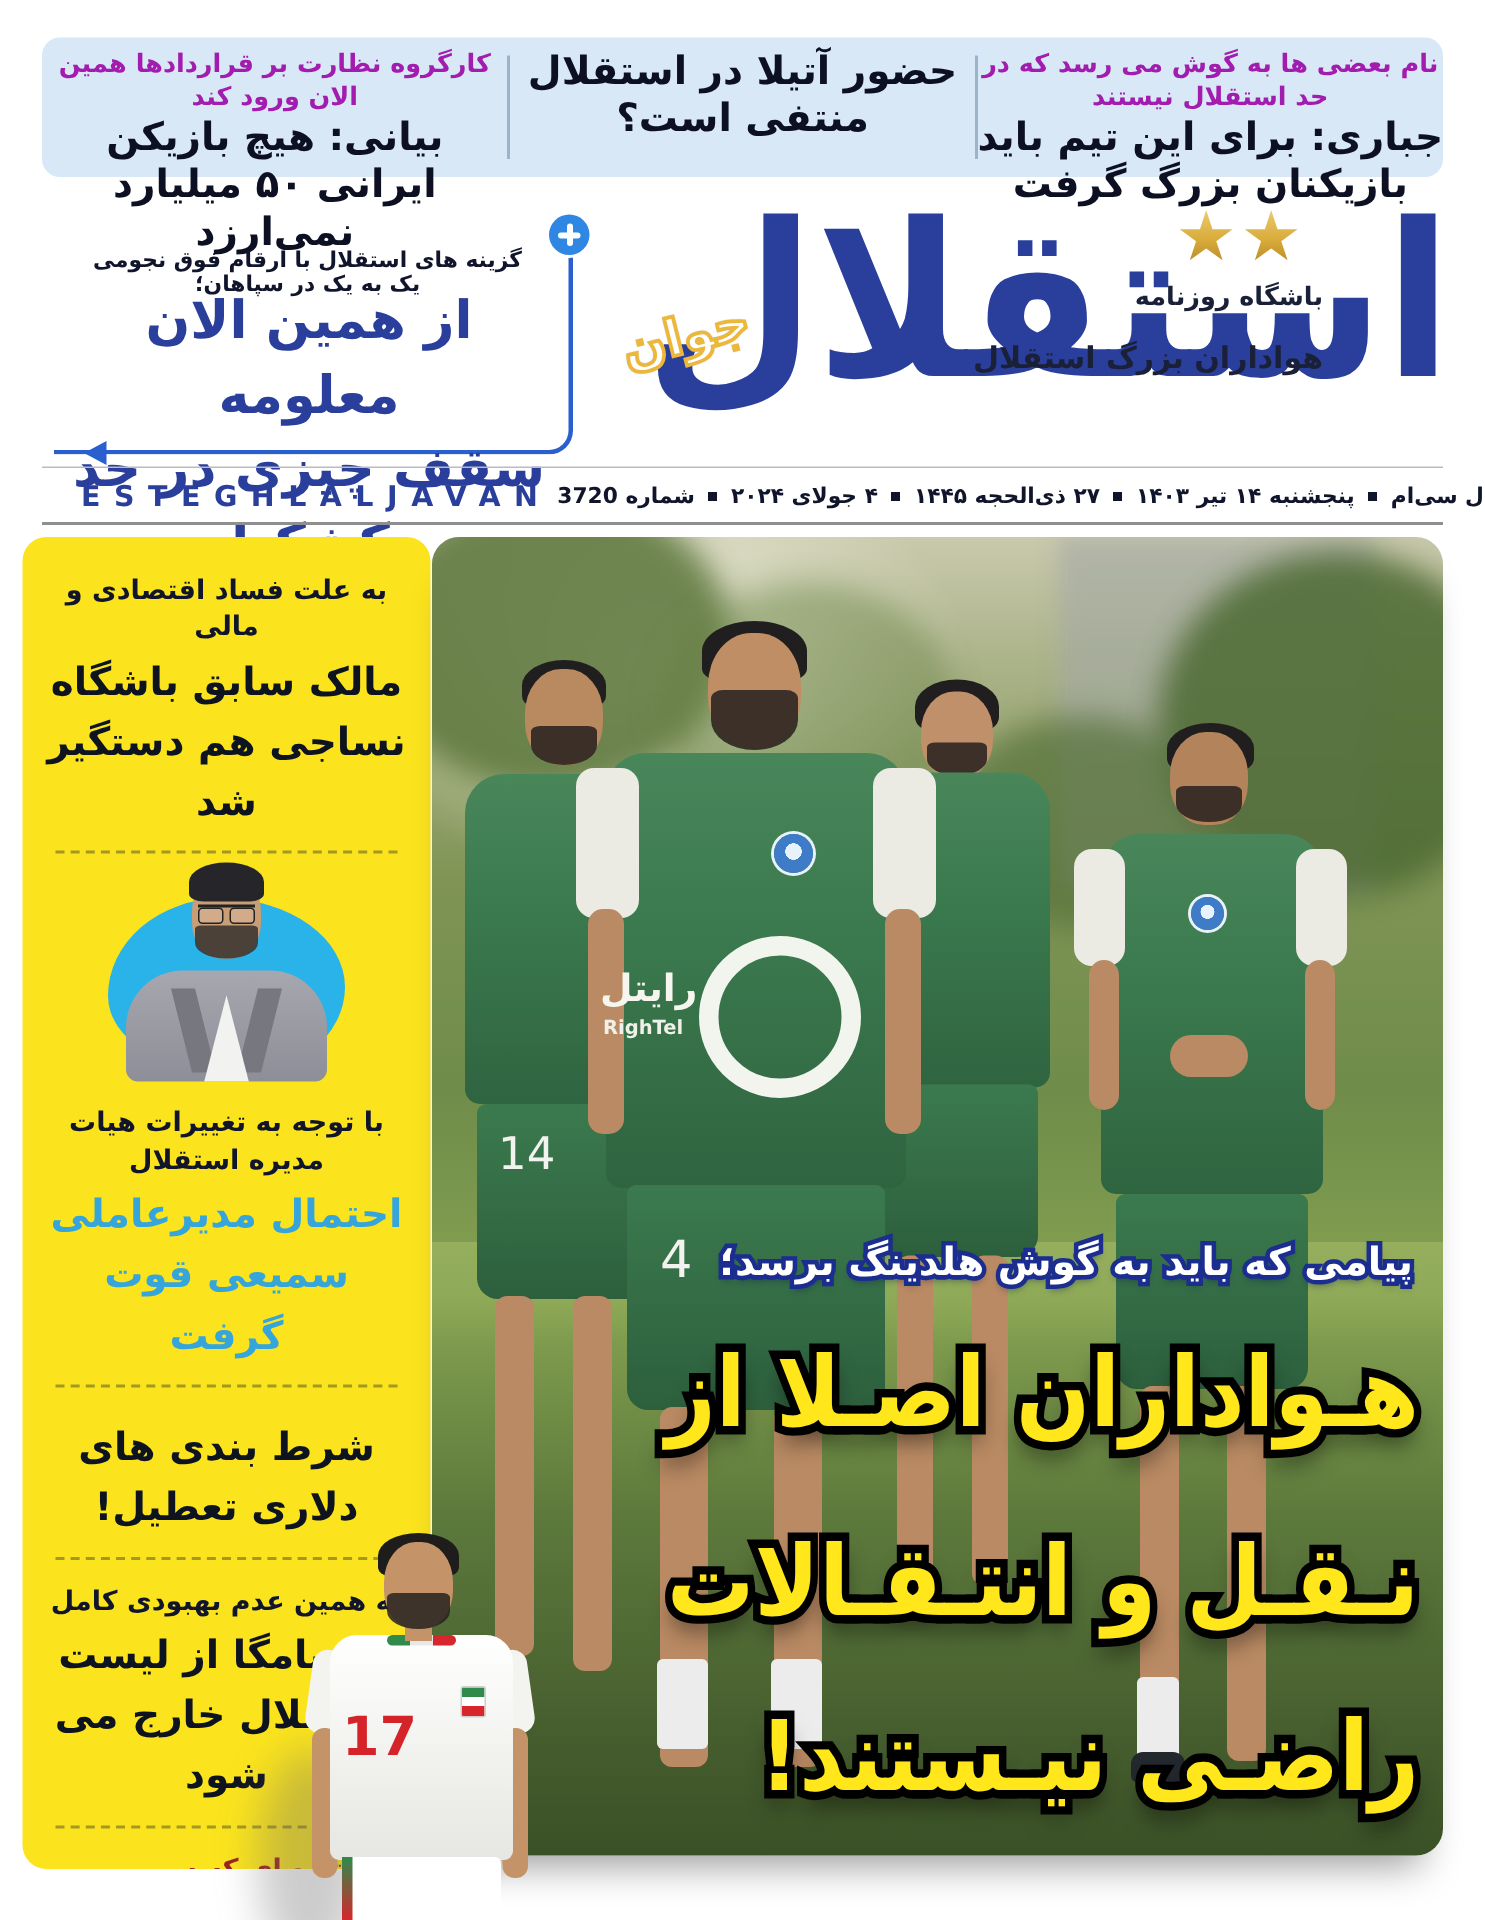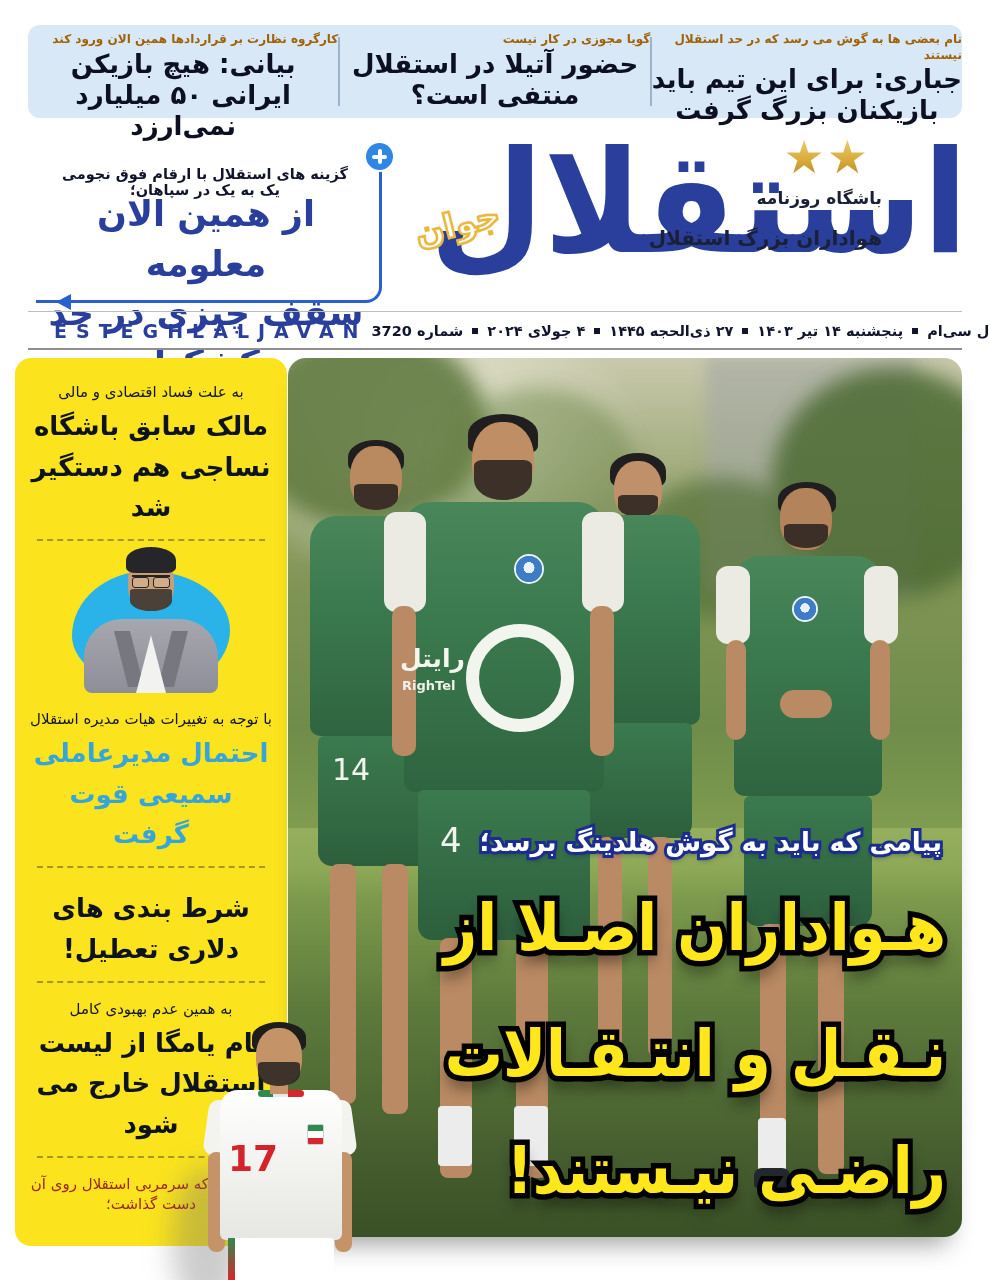--- a/index.html
+++ b/index.html
@@ -6,21 +6,21 @@
   .page{
     position:relative;width:990px;height:1280px;margin:0 auto;background:#ffffff;
     overflow:hidden;font-family:"DejaVu Sans",sans-serif;direction:rtl;
   }
   
   .top-band{
     position:absolute;left:28px;top:25px;width:934px;height:93px;
     background:#d8e8f6;border-radius:12px;display:flex;flex-direction:row;
   }
   .story{flex:1;display:flex;flex-direction:column;justify-content:flex-start;padding-top:7px;}
-  .story .kicker{font-size:12px;font-weight:700;color:#a16207;text-align:right;line-height:1.3;}
+  .story .kicker{font-size:17px;font-weight:700;color:#a21caf;text-align:center;line-height:1.3;}
   .story .headline{font-size:26px;font-weight:900;color:#0c1022;text-align:center;line-height:1.2;margin-top:1px;}
   .story-divider{width:1.5px;background:#9db3c9;margin:12px 0;}
   
   .masthead{position:absolute;left:0;top:118px;width:990px;height:181px;}
   .feature{position:absolute;left:30px;top:14px;width:356px;height:168px;}
   .feature-line{
     position:absolute;left:6px;right:4px;top:24px;height:144px;
     border-left:0;border-right:3.5px solid #2a5fd0;border-bottom:3.5px solid #2a5fd0;
     border-bottom-right-radius:16px;
   }
@@ -65,21 +65,21 @@
   .latin-title{direction:ltr;font-size:19px;font-weight:700;color:#2a3f9b;letter-spacing:9px;padding-left:26px;}
   .fa-date{display:flex;align-items:center;font-size:14.5px;font-weight:700;color:#10152b;padding-left:4px;}
   .fa-date .seg{display:flex;align-items:center;white-space:nowrap;}
   .fa-date .seg + .seg::before{content:"";display:inline-block;width:6px;height:6px;background:#10152b;margin:0 9px;}
   
   .sidebar{
     position:absolute;left:15px;top:358px;width:272px;height:888px;background:#fbe41d;
     border-radius:16px;overflow:hidden;text-align:center;
   }
   .sb-item{padding:14px 14px 10px;}
-  .sb-item .kicker{font-size:15px;font-weight:400;color:#10152b;line-height:1.35;}
+  .sb-item .kicker{font-size:18px;font-weight:700;color:#10152b;line-height:1.35;}
   .sb-item .headline{font-size:26px;font-weight:900;color:#0e1320;line-height:1.55;margin-top:4px;}
   .sb-item .headline.lightblue{color:#35a5dc;}
   .sb-item .kicker.red{color:#9e221f;}
   .sb-divider{border-top:2px dashed rgba(60,60,40,.45);margin:2px 22px;}
   
   .portrait{position:relative;height:148px;margin:4px 0 2px;}
   .p-blob{position:absolute;left:50%;top:26px;transform:translateX(-50%);width:158px;height:118px;background:#29b3e8;border-radius:48% 52% 46% 54%/55% 50% 50% 45%;}
   .p-suit{position:absolute;left:50%;bottom:0;transform:translateX(-50%);width:134px;height:74px;background:linear-gradient(180deg,#a7a7b0,#8e8e98);border-radius:38px 38px 8px 8px;}
   .p-shirt{position:absolute;left:50%;bottom:0;transform:translateX(-50%);width:30px;height:58px;background:#f2f2f0;clip-path:polygon(50% 0,100% 100%,0 100%);}
   .p-lapel-l,.p-lapel-r{position:absolute;bottom:6px;width:16px;height:56px;background:#77777f;}
@@ -154,21 +154,20 @@
 
 <div class="page">
 
   <div class="top-band">
     <div class="story">
       <div class="kicker">نام بعضی ها به گوش می رسد که در حد استقلال نیستند</div>
       <div class="headline">جباری: برای این تیم باید بازیکنان بزرگ گرفت</div>
     </div>
     <div class="story-divider"></div>
     <div class="story">
-      <div class="kicker">گویا مجوزی در کار نیست</div>
       <div class="headline">حضور آتیلا در استقلال منتفی است؟</div>
     </div>
     <div class="story-divider"></div>
     <div class="story">
       <div class="kicker">کارگروه نظارت بر قراردادها همین الان ورود کند</div>
       <div class="headline">بیانی: هیچ بازیکن ایرانی ۵۰ میلیارد نمی‌ارزد</div>
     </div>
   </div>
 
   <div class="masthead">

